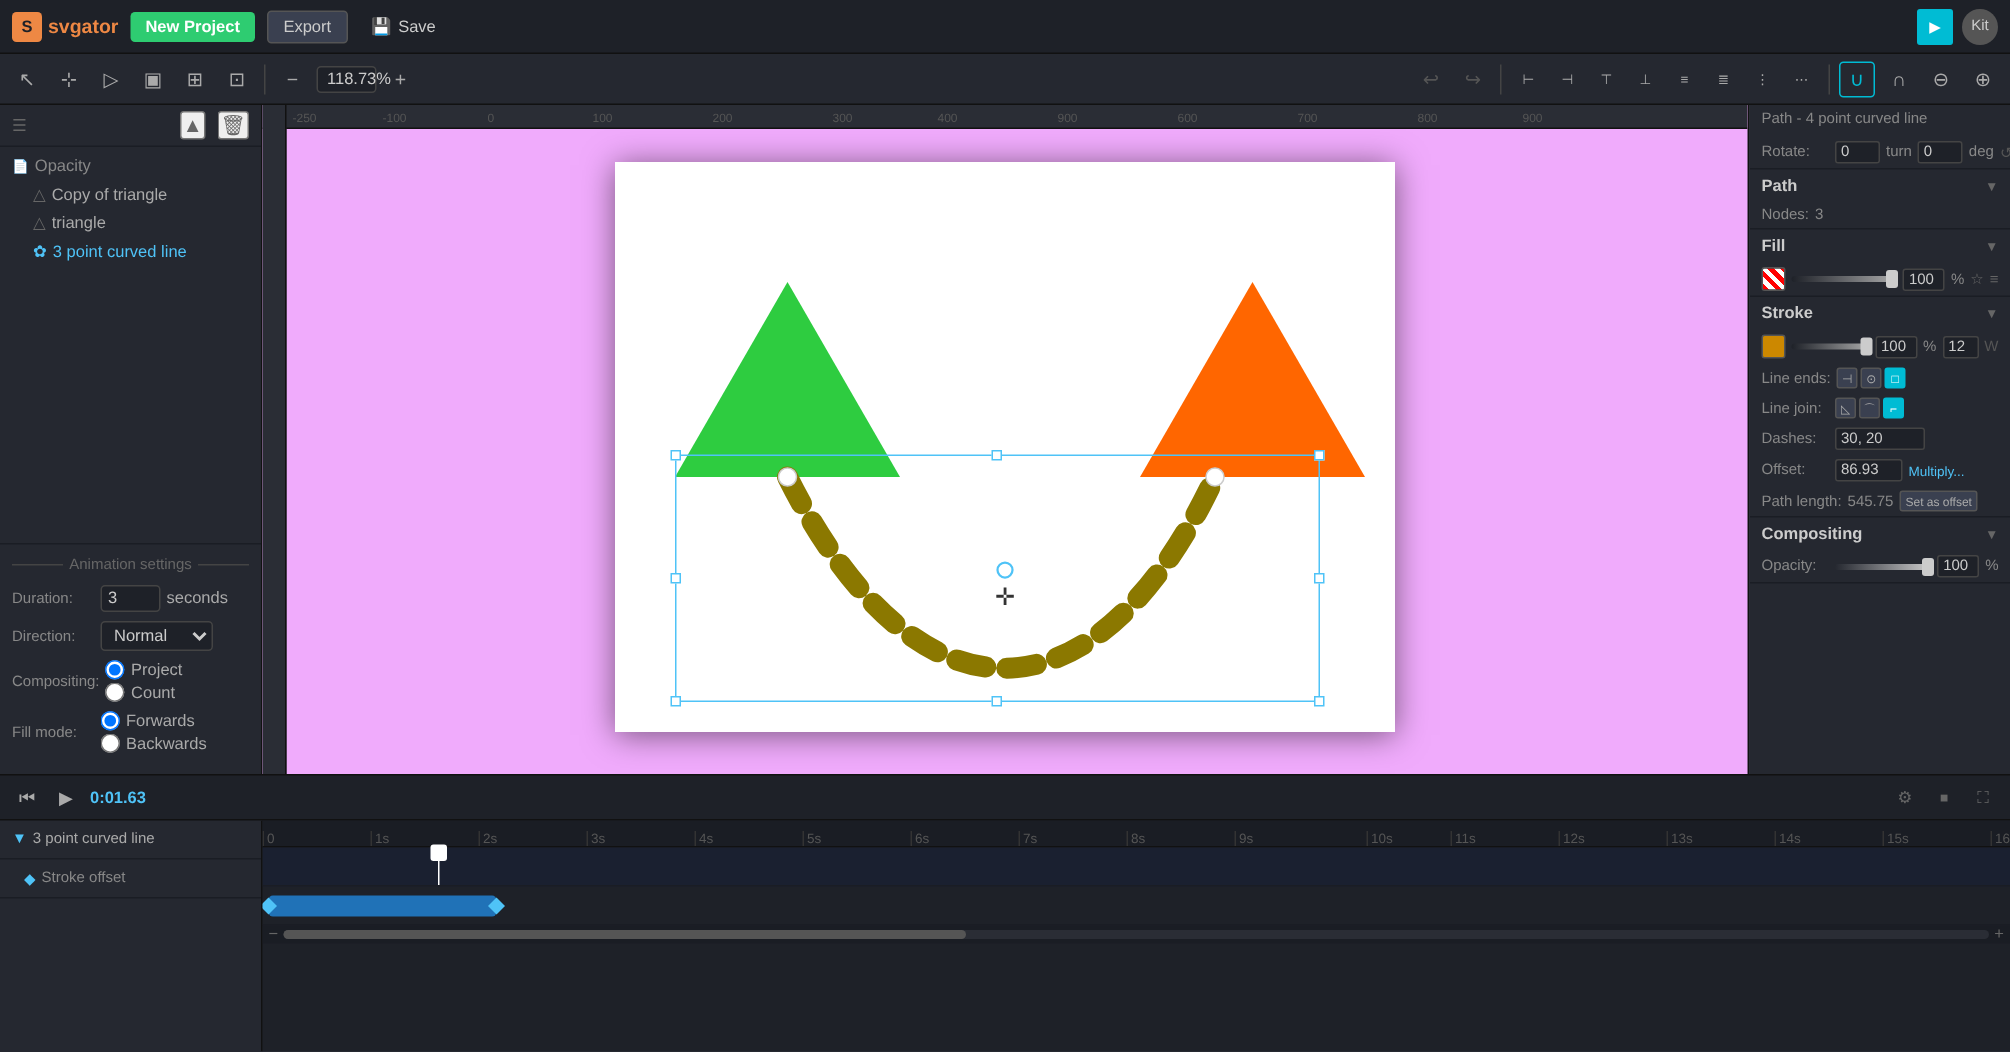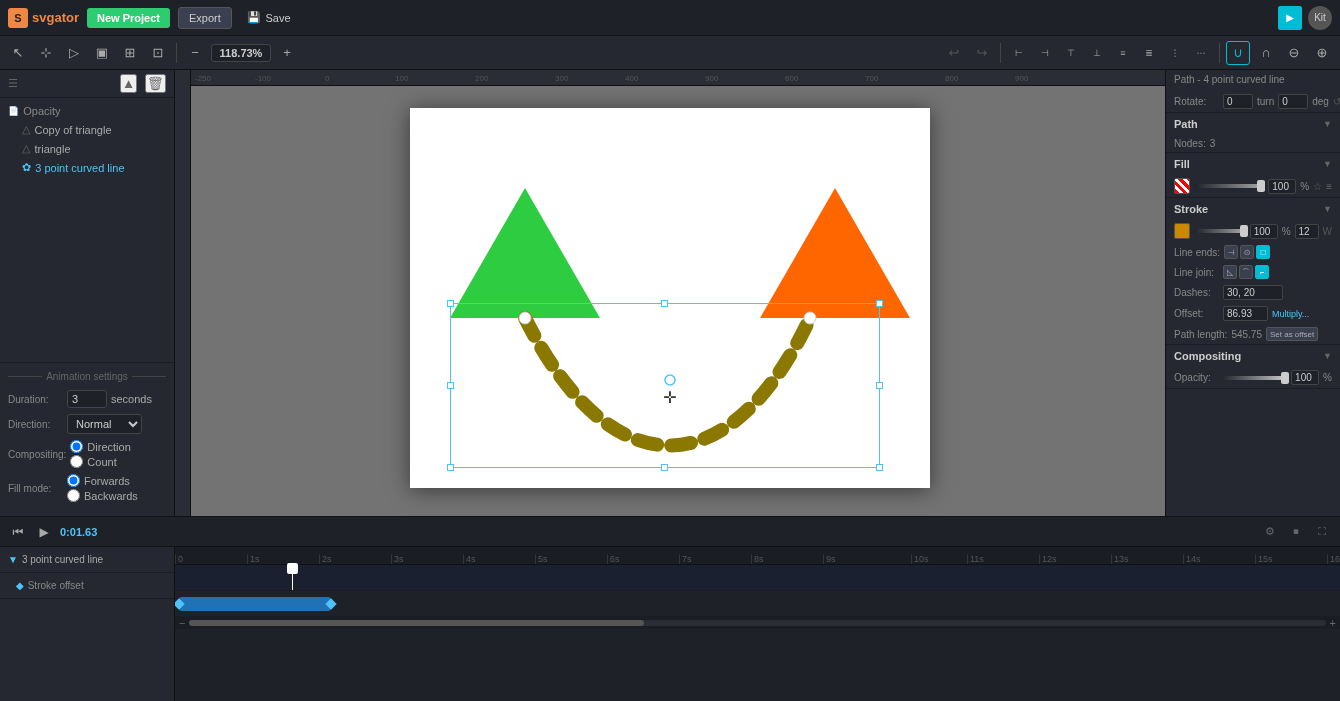--- a/index.html
+++ b/index.html
@@ -118,23 +118,22 @@
       font-size: 13px;
     }
     .tool-sep { width: 1px; height: 20px; background: #444; margin: 0 2px; }
     .zoom-display {
       background: #1e2128;
       border: 1px solid #444;
       border-radius: 3px;
       padding: 2px 6px;
       font-size: 11px;
       color: #ccc;
-      width: 60px;
+      width: 40px;
       text-align: center;
-      font-weight: bold;
     }
 
     
     .main-area {
       display: flex;
       flex: 1;
       overflow: hidden;
     }
 
     
@@ -217,21 +216,21 @@
       color: #ccc;
       padding: 2px 4px;
       font-size: 11px;
     }
     .radio-group { display: flex; flex-direction: column; gap: 2px; }
     .radio-row { display: flex; align-items: center; gap: 4px; font-size: 11px; color: #aaa; }
 
     
     .canvas-area {
       flex: 1;
-      background: #737373;
+      background: #f0abfc;
       position: relative;
       overflow: hidden;
       display: flex;
       align-items: center;
       justify-content: center;
     }
     .ruler-top {
       position: absolute;
       top: 0; left: 0; right: 0;
       height: 16px;
@@ -655,21 +654,21 @@
           <option>Normal</option>
           <option>Reverse</option>
           <option>Alternate</option>
         </select>
       </div>
       <div class="anim-row">
         <label>Compositing:</label>
         <div class="radio-group">
           <div class="radio-row">
             <input type="radio" name="iterations" checked="" style="">
-            <span>Direction</span>
+            <span>Project</span>
           </div>
           <div class="radio-row">
             <input type="radio" name="iterations" style="">
             <span>Count</span>
           </div>
         </div>
       </div>
       <div class="anim-row">
         <label>Fill mode:</label>
         <div class="radio-group">

